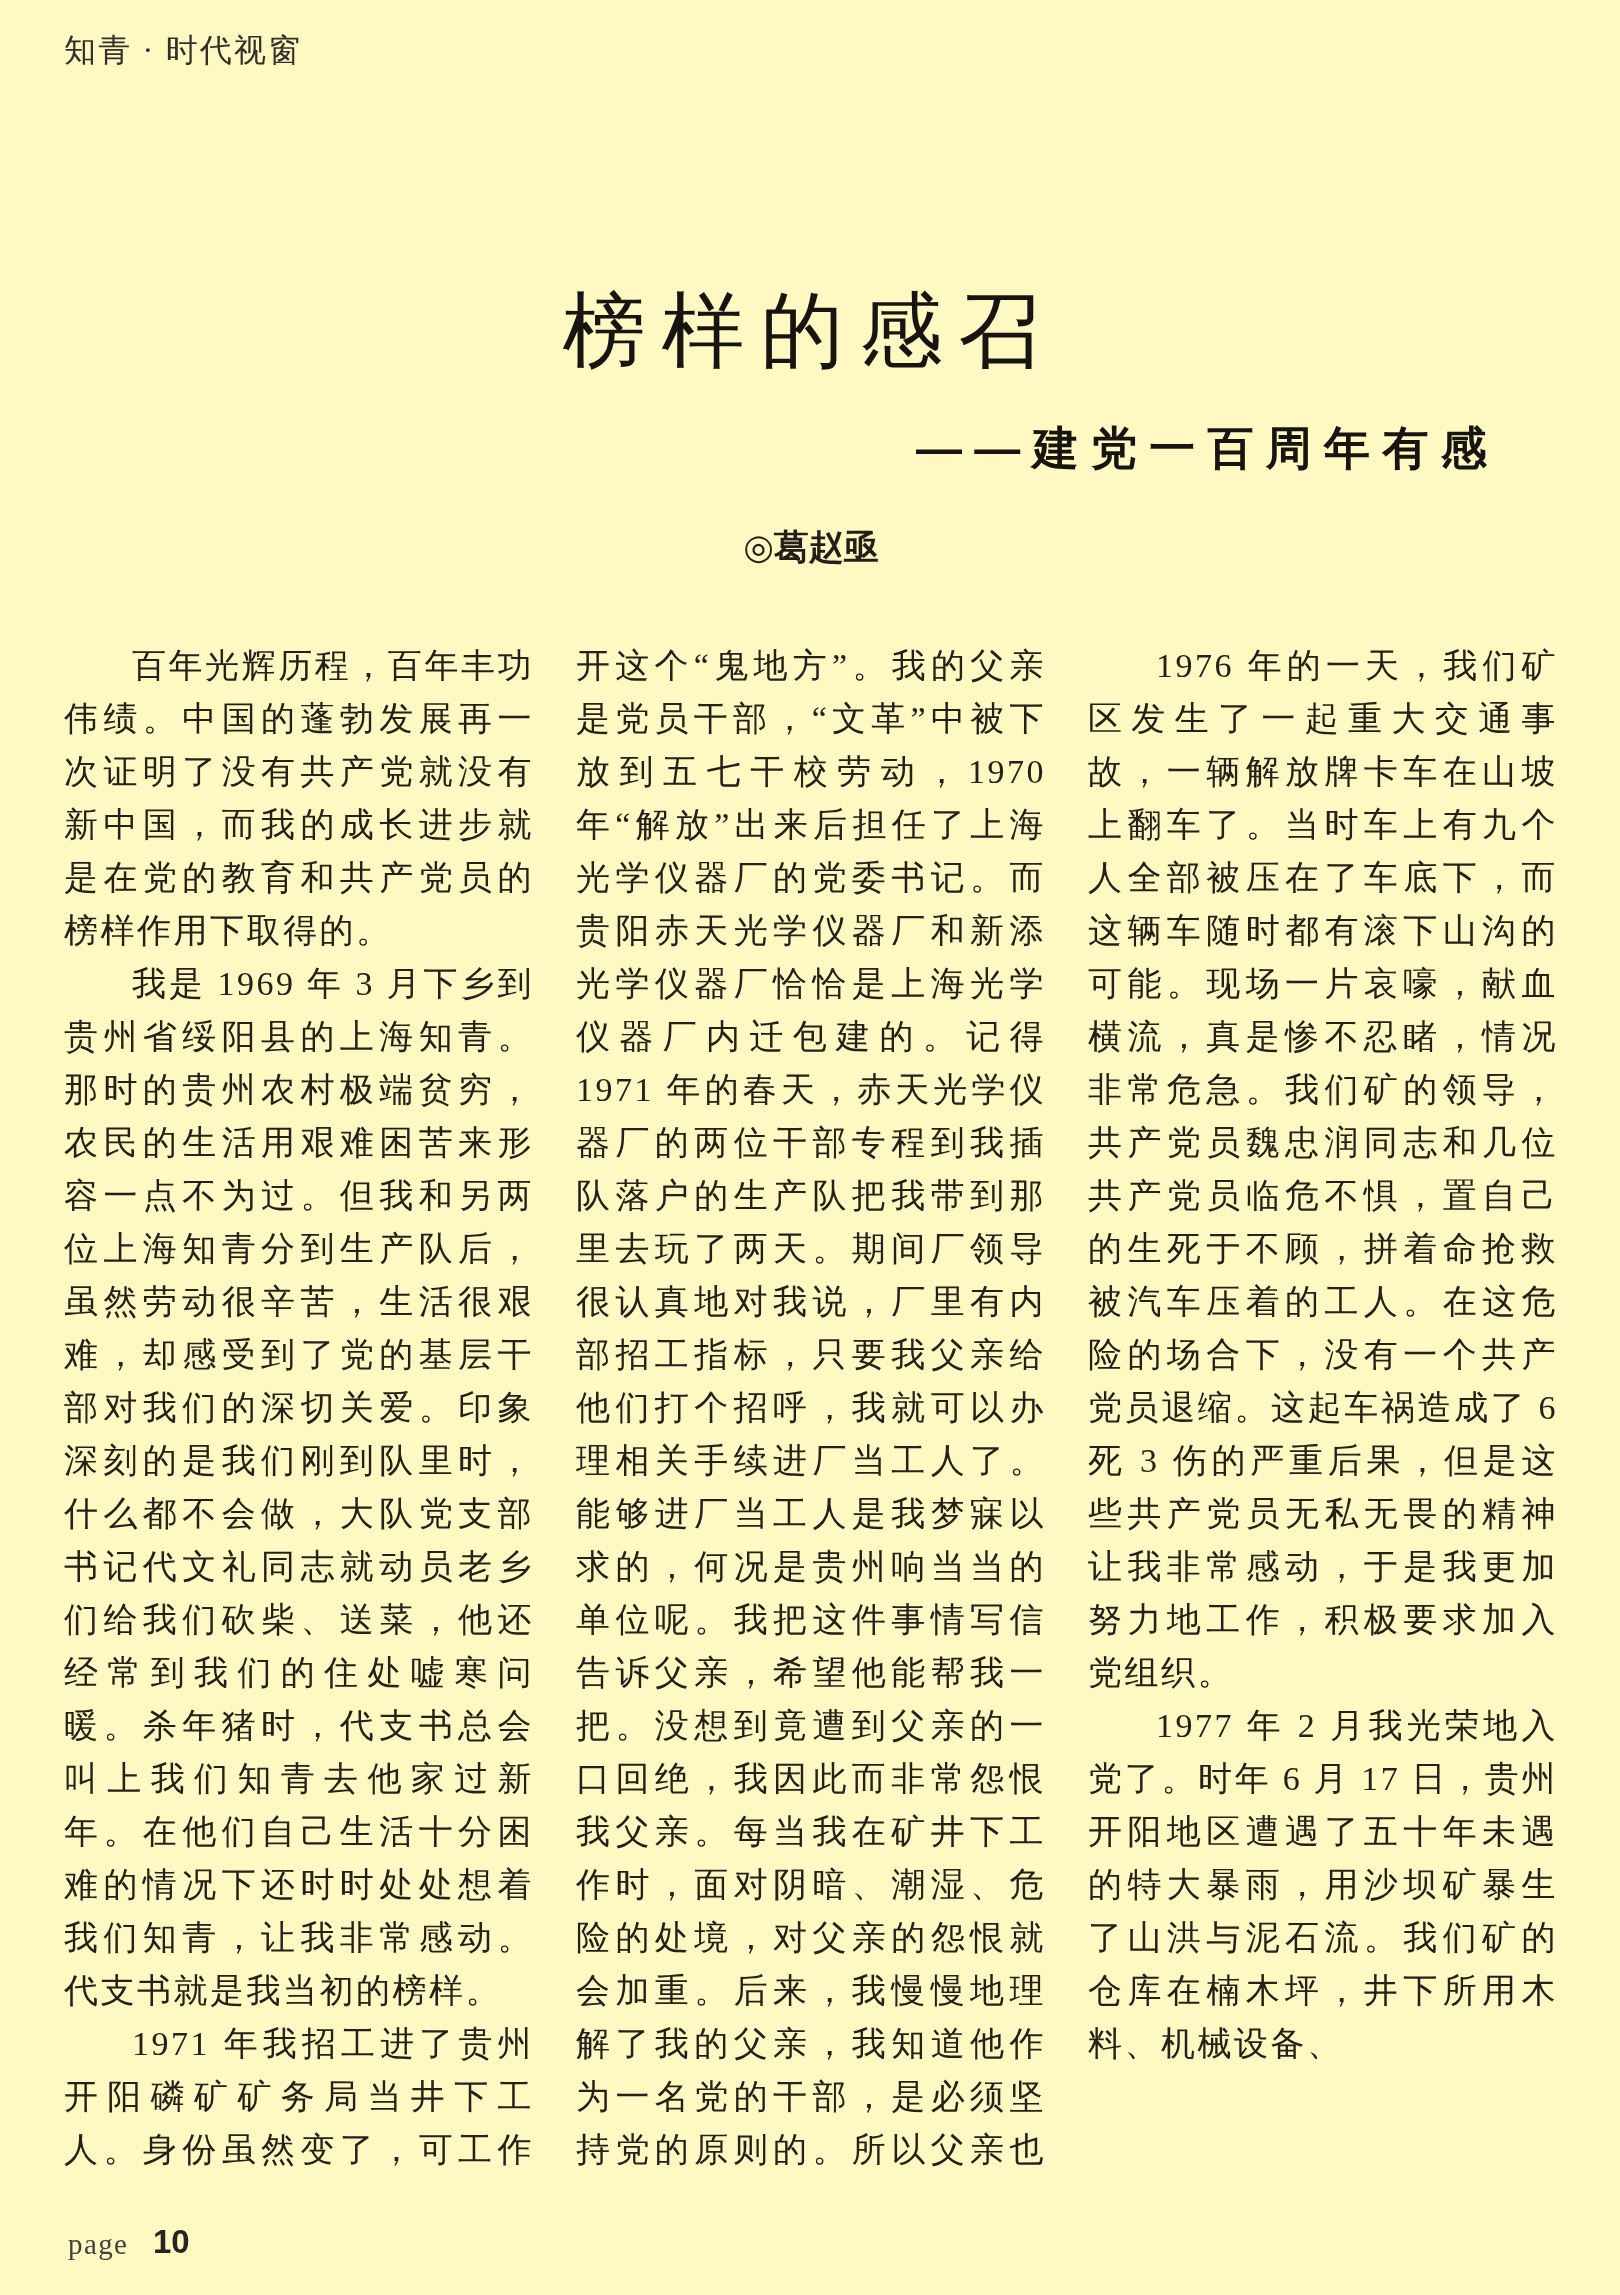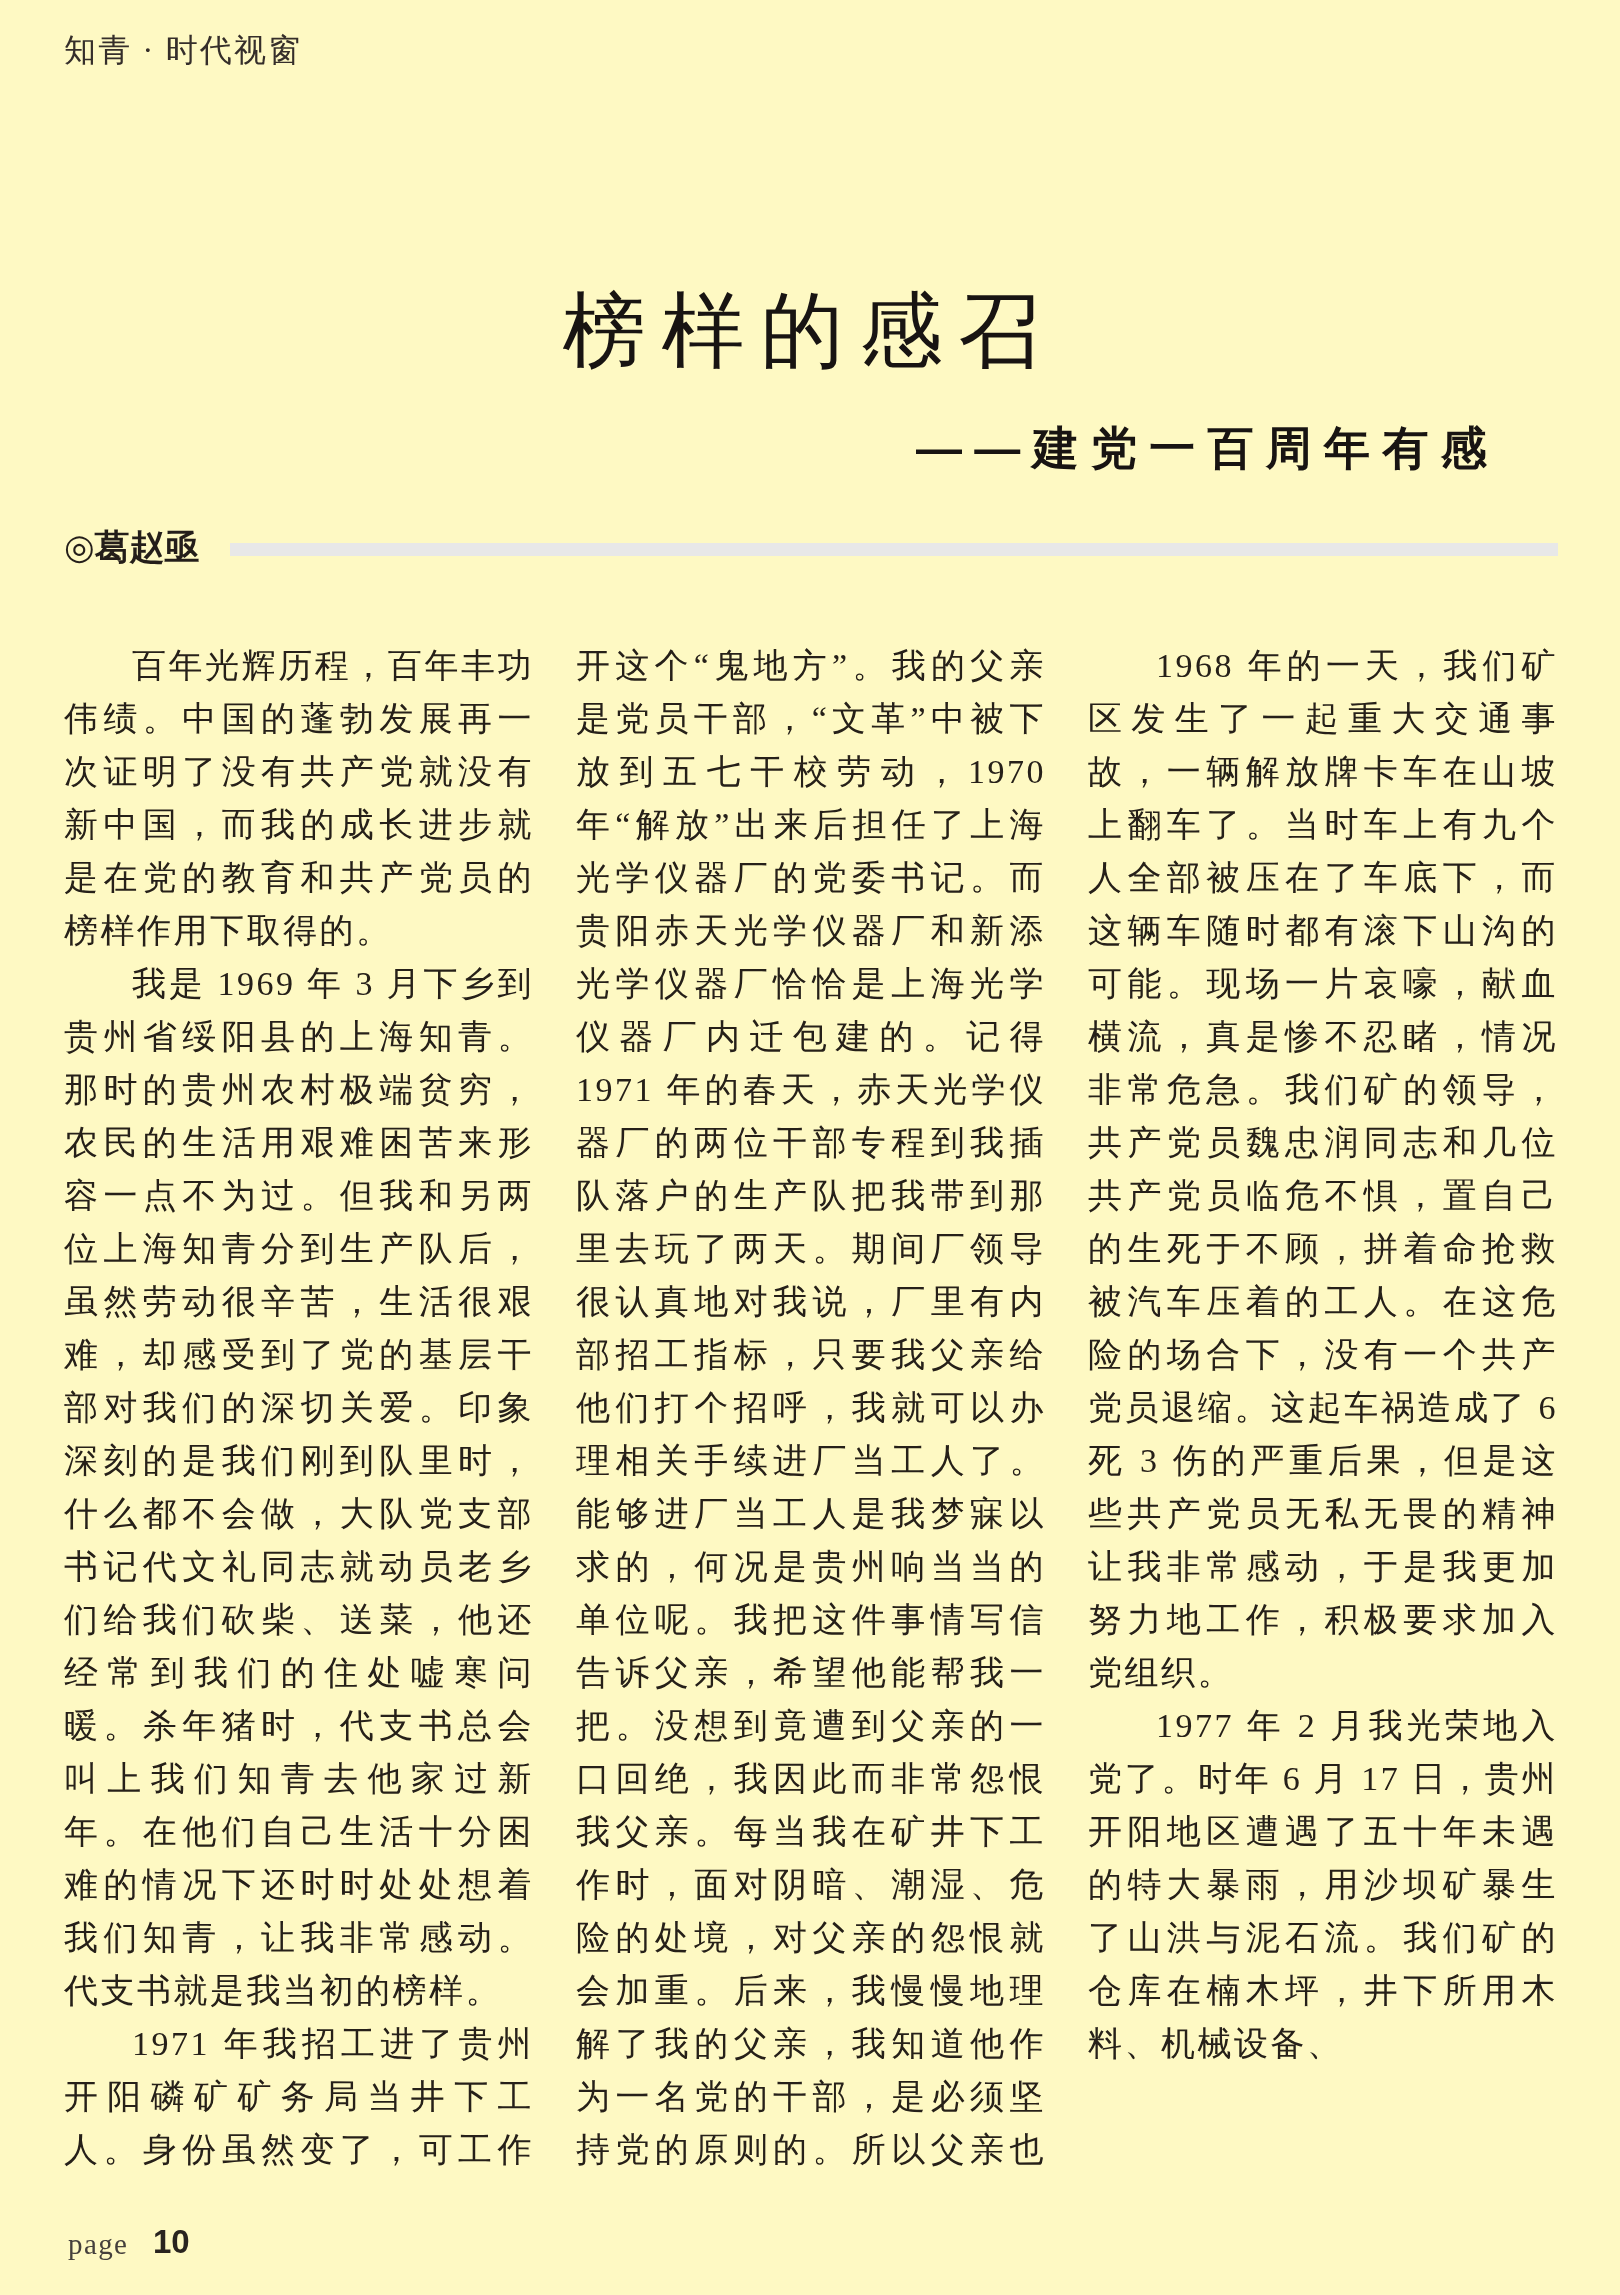--- a/index.html
+++ b/index.html
@@ -46,20 +46,21 @@
     color:#181412;
     font-family:"Liberation Sans","DejaVu Sans",sans-serif;
   }
   .author-row{
     position:absolute;
     left:64px;
     right:62px;
     top:524px;
     display:flex;
     align-items:center;
+    flex-direction:column;
   }
   .author{
     font-family:"Liberation Sans","DejaVu Sans",sans-serif;
     font-weight:700;
     font-size:35px;
     color:#241e1a;
     white-space:nowrap;
   }
   .author-bar{
     flex:1;
@@ -136,21 +137,21 @@
       <p class="indent">我是 1969 年 3 月下乡到贵州省绥阳县的上海知青。那时的贵州农村极端贫穷，农民的生活用艰难困苦来形容一点不为过。但我和另两位上海知青分到生产队后，虽然劳动很辛苦，生活很艰难，却感受到了党的基层干部对我们的深切关爱。印象深刻的是我们刚到队里时，什么都不会做，大队党支部书记代文礼同志就动员老乡们给我们砍柴、送菜，他还经常到我们的住处嘘寒问暖。杀年猪时，代支书总会叫上我们知青去他家过新年。在他们自己生活十分困难的情况下还时时处处想着我们知青，让我非常感动。代支书就是我当初的榜样。</p>
       <p class="indent">1971 年我招工进了贵州开阳磷矿矿务局当井下工人。身份虽然变了，可工作环境从地上变成了地下，劳动强度不降反升。当时我想的最多的是离</p>
     </div>
 
     <div class="col">
       <p>开这个“鬼地方”。我的父亲是党员干部，“文革”中被下放到五七干校劳动，1970 年“解放”出来后担任了上海光学仪器厂的党委书记。而贵阳赤天光学仪器厂和新添光学仪器厂恰恰是上海光学仪器厂内迁包建的。记得 1971 年的春天，赤天光学仪器厂的两位干部专程到我插队落户的生产队把我带到那里去玩了两天。期间厂领导很认真地对我说，厂里有内部招工指标，只要我父亲给他们打个招呼，我就可以办理相关手续进厂当工人了。能够进厂当工人是我梦寐以求的，何况是贵州响当当的单位呢。我把这件事情写信告诉父亲，希望他能帮我一把。没想到竟遭到父亲的一口回绝，我因此而非常怨恨我父亲。每当我在矿井下工作时，面对阴暗、潮湿、危险的处境，对父亲的怨恨就会加重。后来，我慢慢地理解了我的父亲，我知道他作为一名党的干部，是必须坚持党的原则的。所以父亲也为我作出了榜样。</p>
       <p class="indent">经过将近一年的井下锻炼，</p>
     </div>
 
     <div class="col">
-      <p class="indent">1968 年的一天，我们矿区发生了一起重大交通事故，一辆解放牌卡车在山坡上翻车了。当时车上有九个人全部被压在了车底下，而这辆车随时都有滚下山沟的可能。现场一片哀嚎，献血横流，真是惨不忍睹，情况非常危急。我们矿的领导，共产党员魏忠润同志和几位共产党员临危不惧，置自己的生死于不顾，拼着命抢救被汽车压着的工人。在这危险的场合下，没有一个共产党员退缩。这起车祸造成了 6 死 3 伤的严重后果，但是这些共产党员无私无畏的精神让我非常感动，于是我更加努力地工作，积极要求加入党组织。</p>
+      <p class="indent">1976 年的一天，我们矿区发生了一起重大交通事故，一辆解放牌卡车在山坡上翻车了。当时车上有九个人全部被压在了车底下，而这辆车随时都有滚下山沟的可能。现场一片哀嚎，献血横流，真是惨不忍睹，情况非常危急。我们矿的领导，共产党员魏忠润同志和几位共产党员临危不惧，置自己的生死于不顾，拼着命抢救被汽车压着的工人。在这危险的场合下，没有一个共产党员退缩。这起车祸造成了 6 死 3 伤的严重后果，但是这些共产党员无私无畏的精神让我非常感动，于是我更加努力地工作，积极要求加入党组织。</p>
       <p class="indent">1977 年 2 月我光荣地入党了。时年 6 月 17 日，贵州开阳地区遭遇了五十年未遇的特大暴雨，用沙坝矿暴生了山洪与泥石流。我们矿的仓库在楠木坪，井下所用木料、机械设备、</p>
     </div>
 
   </div>
 
   <div class="footer">
     <span class="page-label">page</span>
     <span class="page-number">10</span>
   </div>
 

